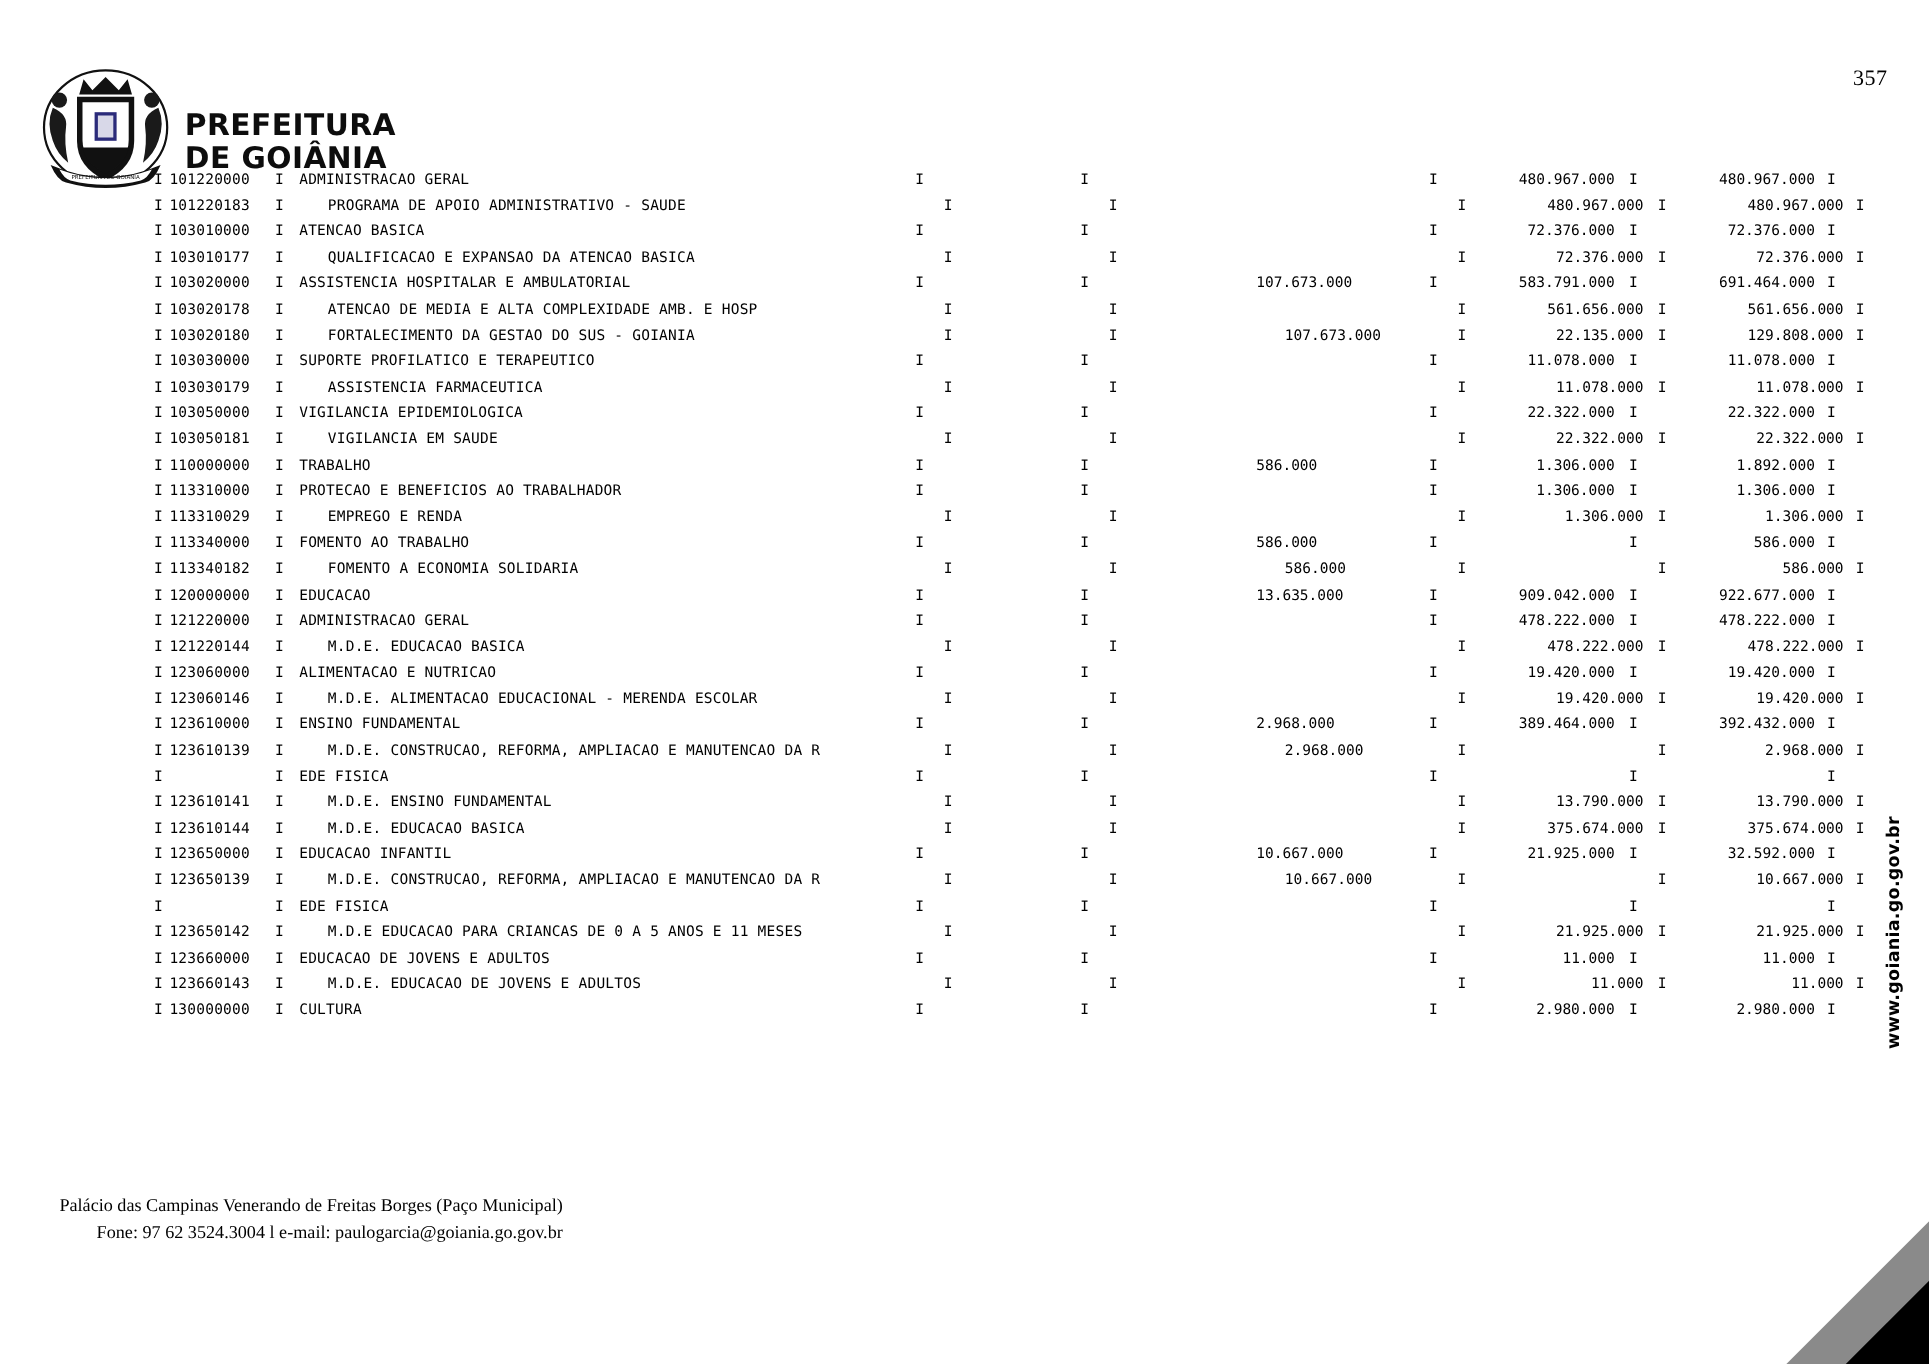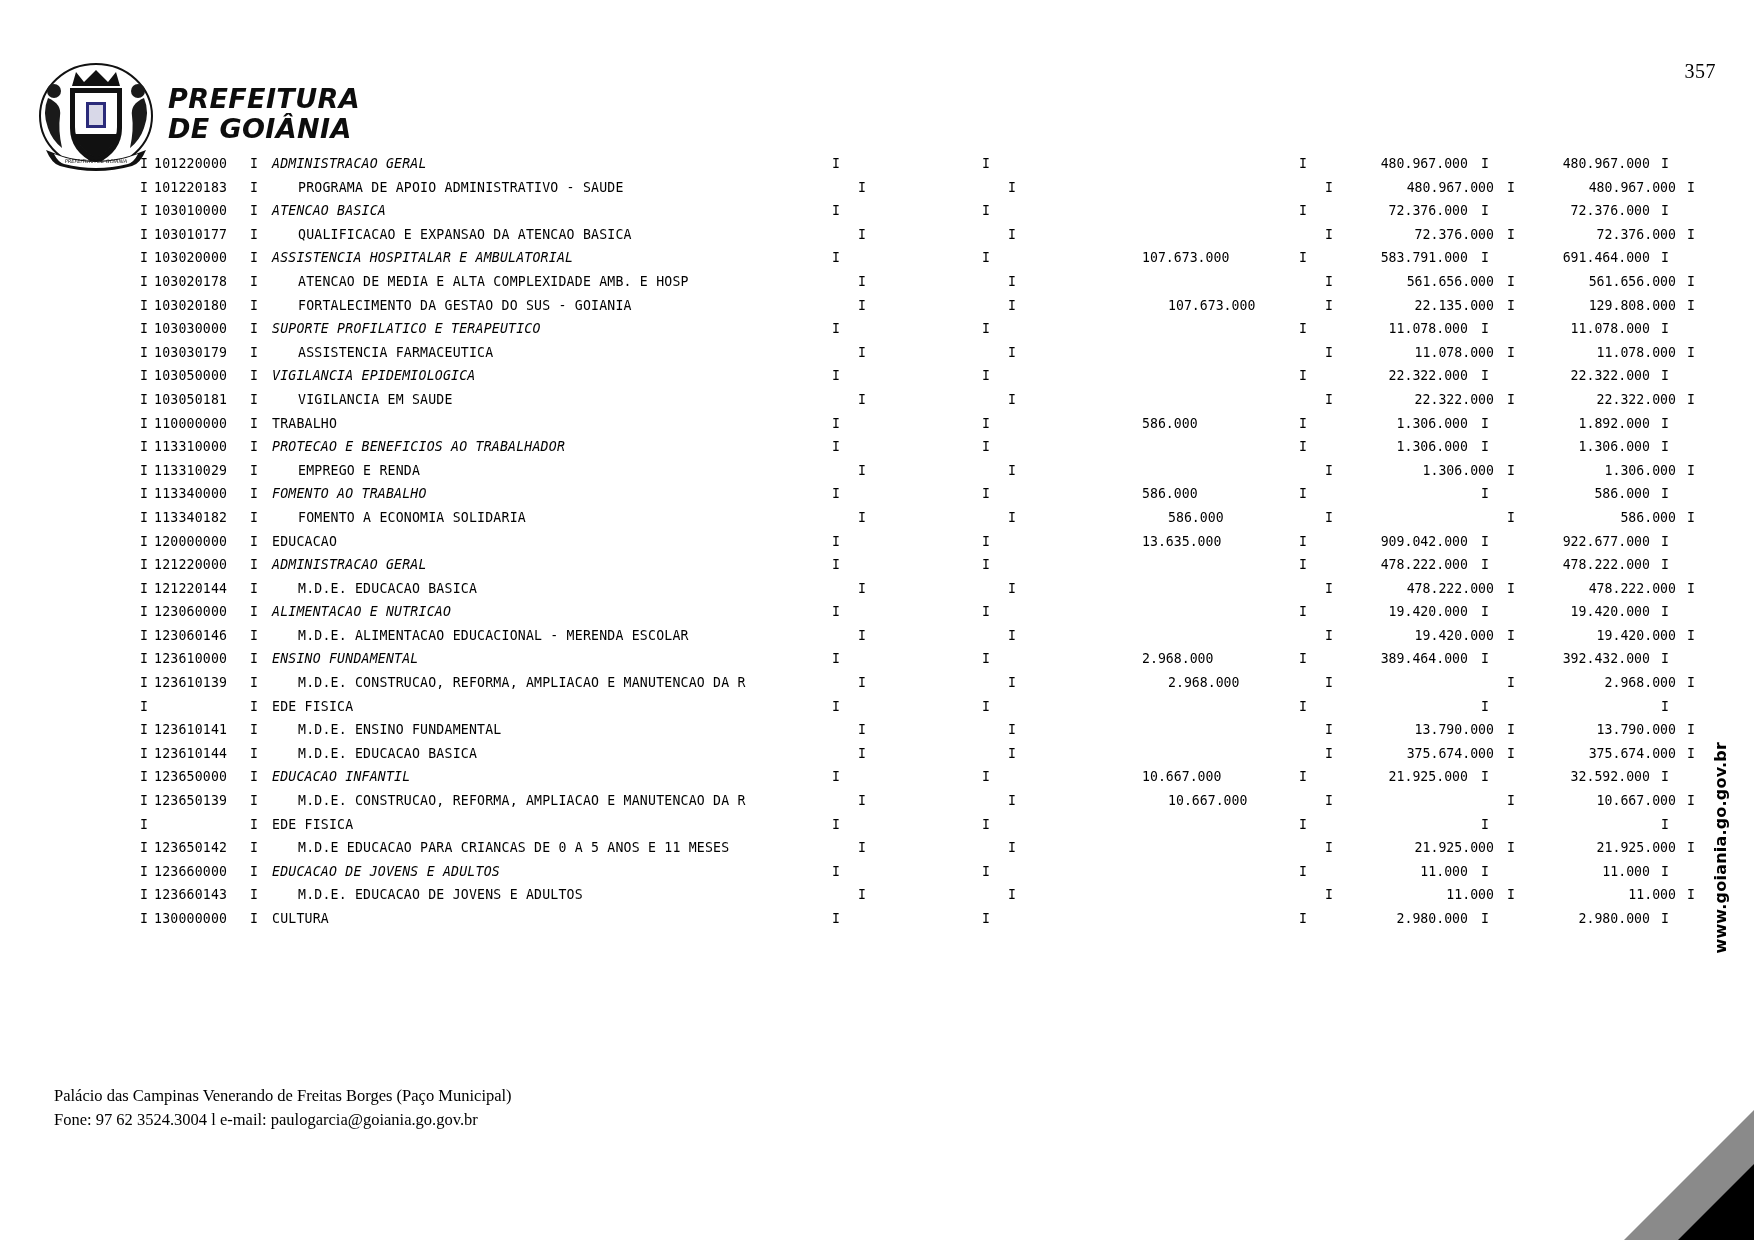--- a/index.html
+++ b/index.html
@@ -25,22 +25,21 @@
     font-size: 20px;
     letter-spacing: .5px;
   }
 
   
   .header {
     position: absolute;
     top: 58px;
     left: 30px;
     display: flex;
-    align-items: flex-start;
-    font-style: italic;
+    align-items: center;
   }
   .crest {
     width: 132px;
     height: 118px;
     position: relative;
     flex: 0 0 auto;
   }
   .crest svg { display: block; }
   .brand {
     margin-left: 6px;
@@ -75,21 +74,21 @@
   .c-desc  { width: 560px; flex: 0 0 auto; letter-spacing: .2px; }
   .c-i3    { width: 150px; flex: 0 0 auto; }
   .c-i4    { width: 160px; flex: 0 0 auto; }
   .c-v1    { width: 144px; flex: 0 0 auto; text-align: left; }
   .c-i5    { width: 34px; flex: 0 0 auto; text-align: center; }
   .c-v2    { width: 148px; flex: 0 0 auto; text-align: right; }
   .c-i6    { width: 34px; flex: 0 0 auto; text-align: center; }
   .c-v3    { width: 148px; flex: 0 0 auto; text-align: right; }
   .c-i7    { width: 30px; flex: 0 0 auto; text-align: center; }
 
-  .ind1 { padding-left: 0px; font-style: italic; }
+  .ind1 { padding-left: 0px; }
   .ind2 { padding-left: 26px; }
 
   
   .vertical-url {
     position: absolute;
     right: 24px;
     top: 742px;
     font-family: "DejaVu Sans", sans-serif;
     font-weight: bold;
     font-size: 16px;
@@ -100,20 +99,21 @@
   }
 
   
   .footer {
     position: absolute;
     left: 54px;
     bottom: 108px;
     font-family: "Liberation Serif", serif;
     font-size: 16.5px;
     line-height: 1.45;
+    text-align: right;
   }
 
   
   .corner {
     position: absolute;
     right: 0;
     bottom: 0;
     width: 210px;
     height: 150px;
   }

